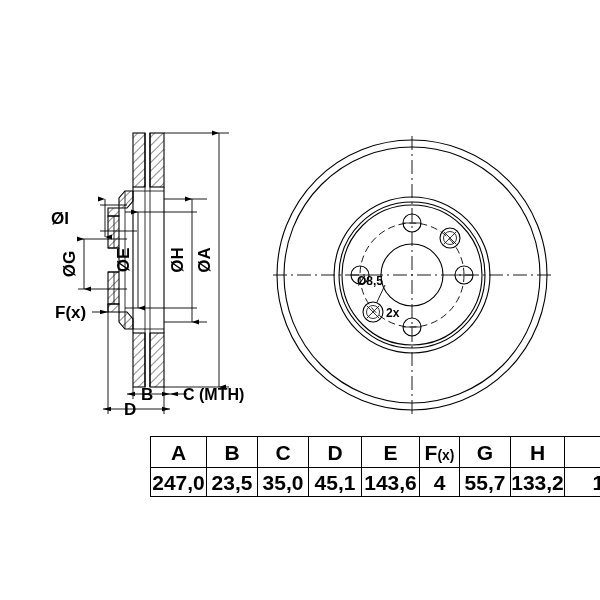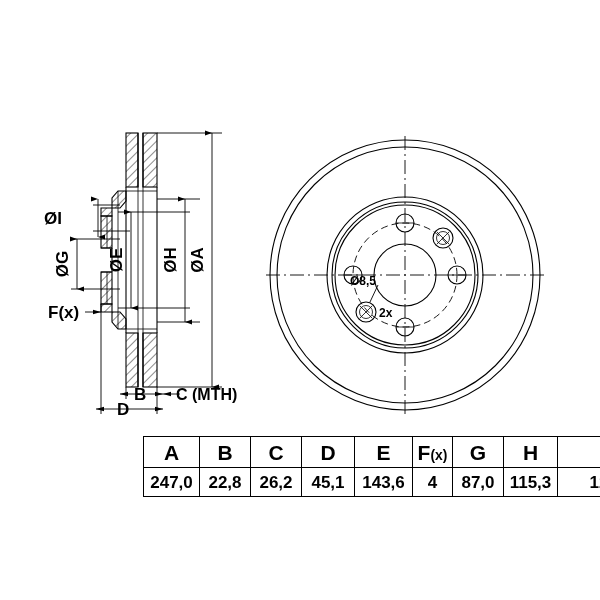--- a/index.html
+++ b/index.html
@@ -10,21 +10,21 @@
   }
   body {
     width: 600px;
     height: 600px;
     font-family: "Liberation Sans", sans-serif;
     overflow: hidden;
     position: relative;
   }
   #drawing-root {
     position: absolute;
-    left: 0;
+    left: 7px;
     top: 0;
     width: 540px;
     height: 600px;
   }
   svg#tech-drawing {
     display: block;
     width: 600px;
     height: 600px;
   }
   .ln {
@@ -94,21 +94,21 @@
     color: #000000;
     padding: 0;
     line-height: 1;
   }
   table#spec-table tr.hdr td {
     height: 30px;
     font-size: 21px;
   }
   table#spec-table tr.val td {
     height: 28px;
-    font-size: 17px;
+    font-size: 21px;
   }
   td.c-A { width: 55px; }
   td.c-B { width: 50px; }
   td.c-C { width: 50px; }
   td.c-D { width: 52px; }
   td.c-E { width: 57px; }
   td.c-F { width: 39px; }
   td.c-G { width: 50px; }
   td.c-H { width: 53px; }
   td.c-I { width: 96px; }
@@ -349,26 +349,26 @@
           <td class="c-C"><span>C</span></td>
           <td class="c-D"><span>D</span></td>
           <td class="c-E"><span>E</span></td>
           <td class="c-F"><span>F</span><span class="sub">(x)</span></td>
           <td class="c-G"><span>G</span></td>
           <td class="c-H"><span>H</span></td>
           <td class="c-I"></td>
         </tr>
         <tr class="val">
           <td class="c-A">247,0</td>
-          <td class="c-B">22,8</td>
-          <td class="c-C">26,2</td>
+          <td class="c-B">23,5</td>
+          <td class="c-C">35,0</td>
           <td class="c-D">45,1</td>
           <td class="c-E">143,6</td>
           <td class="c-F">4</td>
-          <td class="c-G">87,0</td>
-          <td class="c-H">115,3</td>
+          <td class="c-G">55,7</td>
+          <td class="c-H">133,2</td>
           <td class="c-I">12,8</td>
         </tr>
       </tbody>
     </table>
   </div>
 
 </div>
 
 </body></html>

